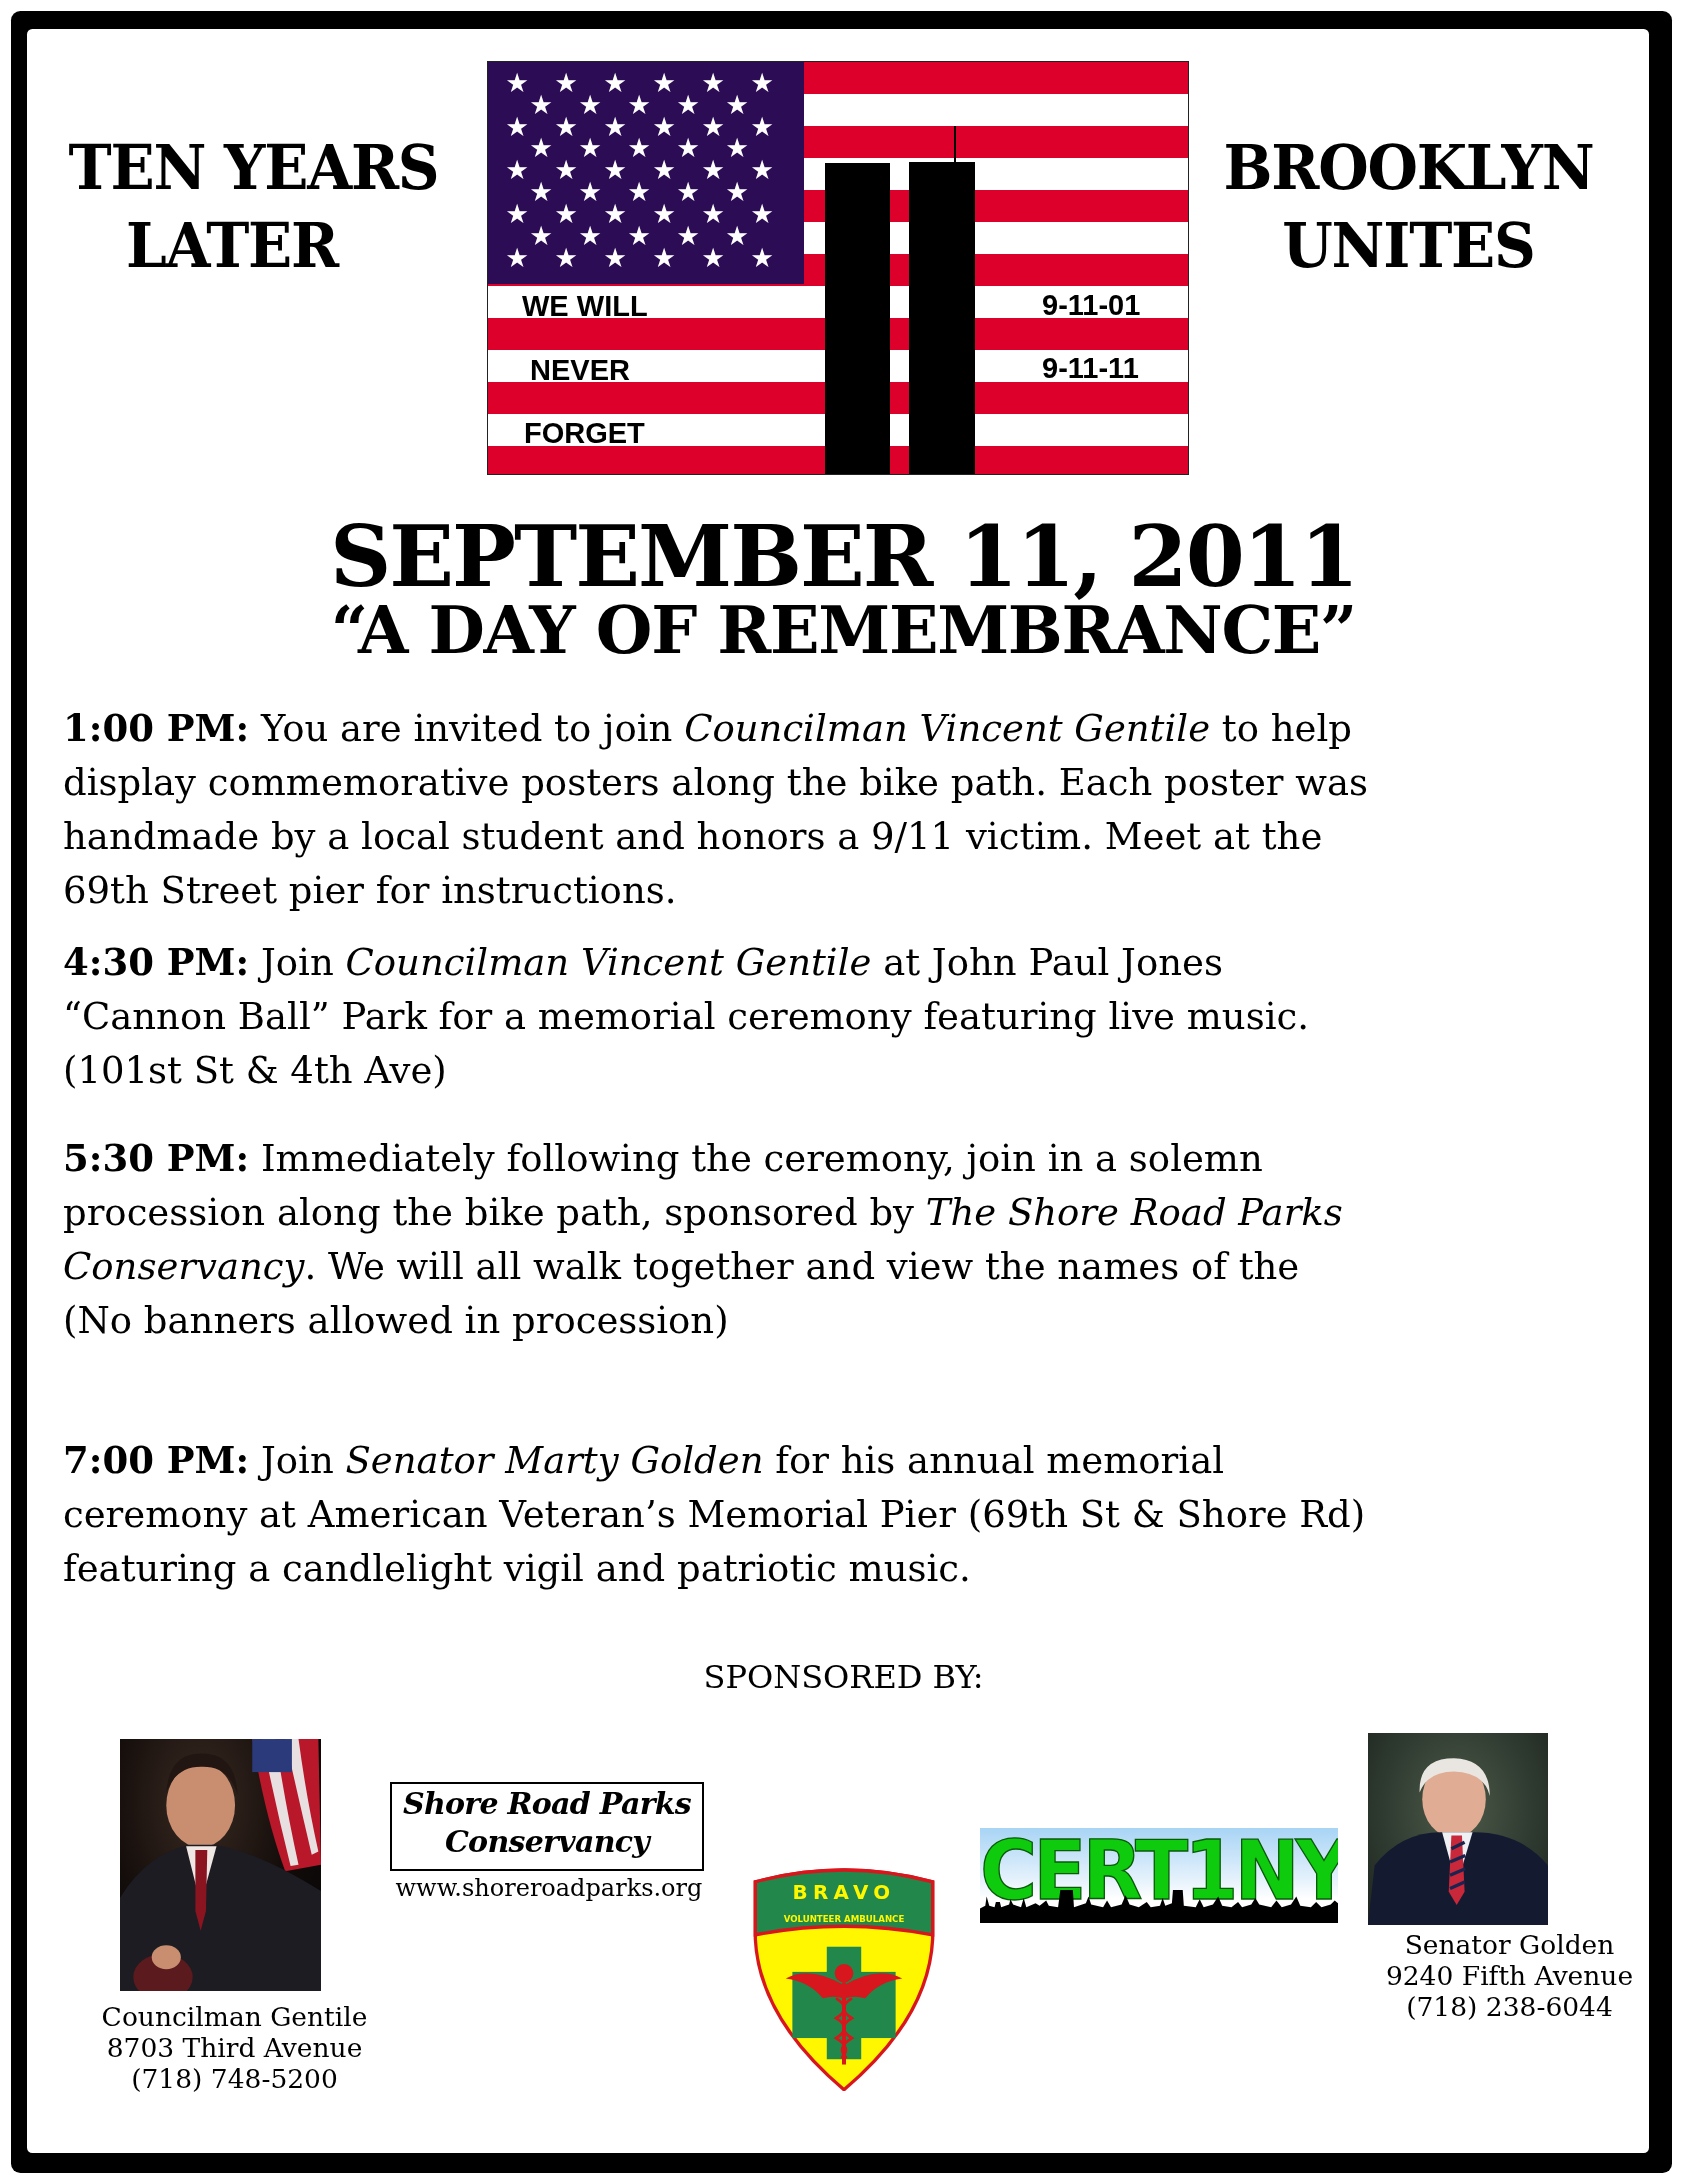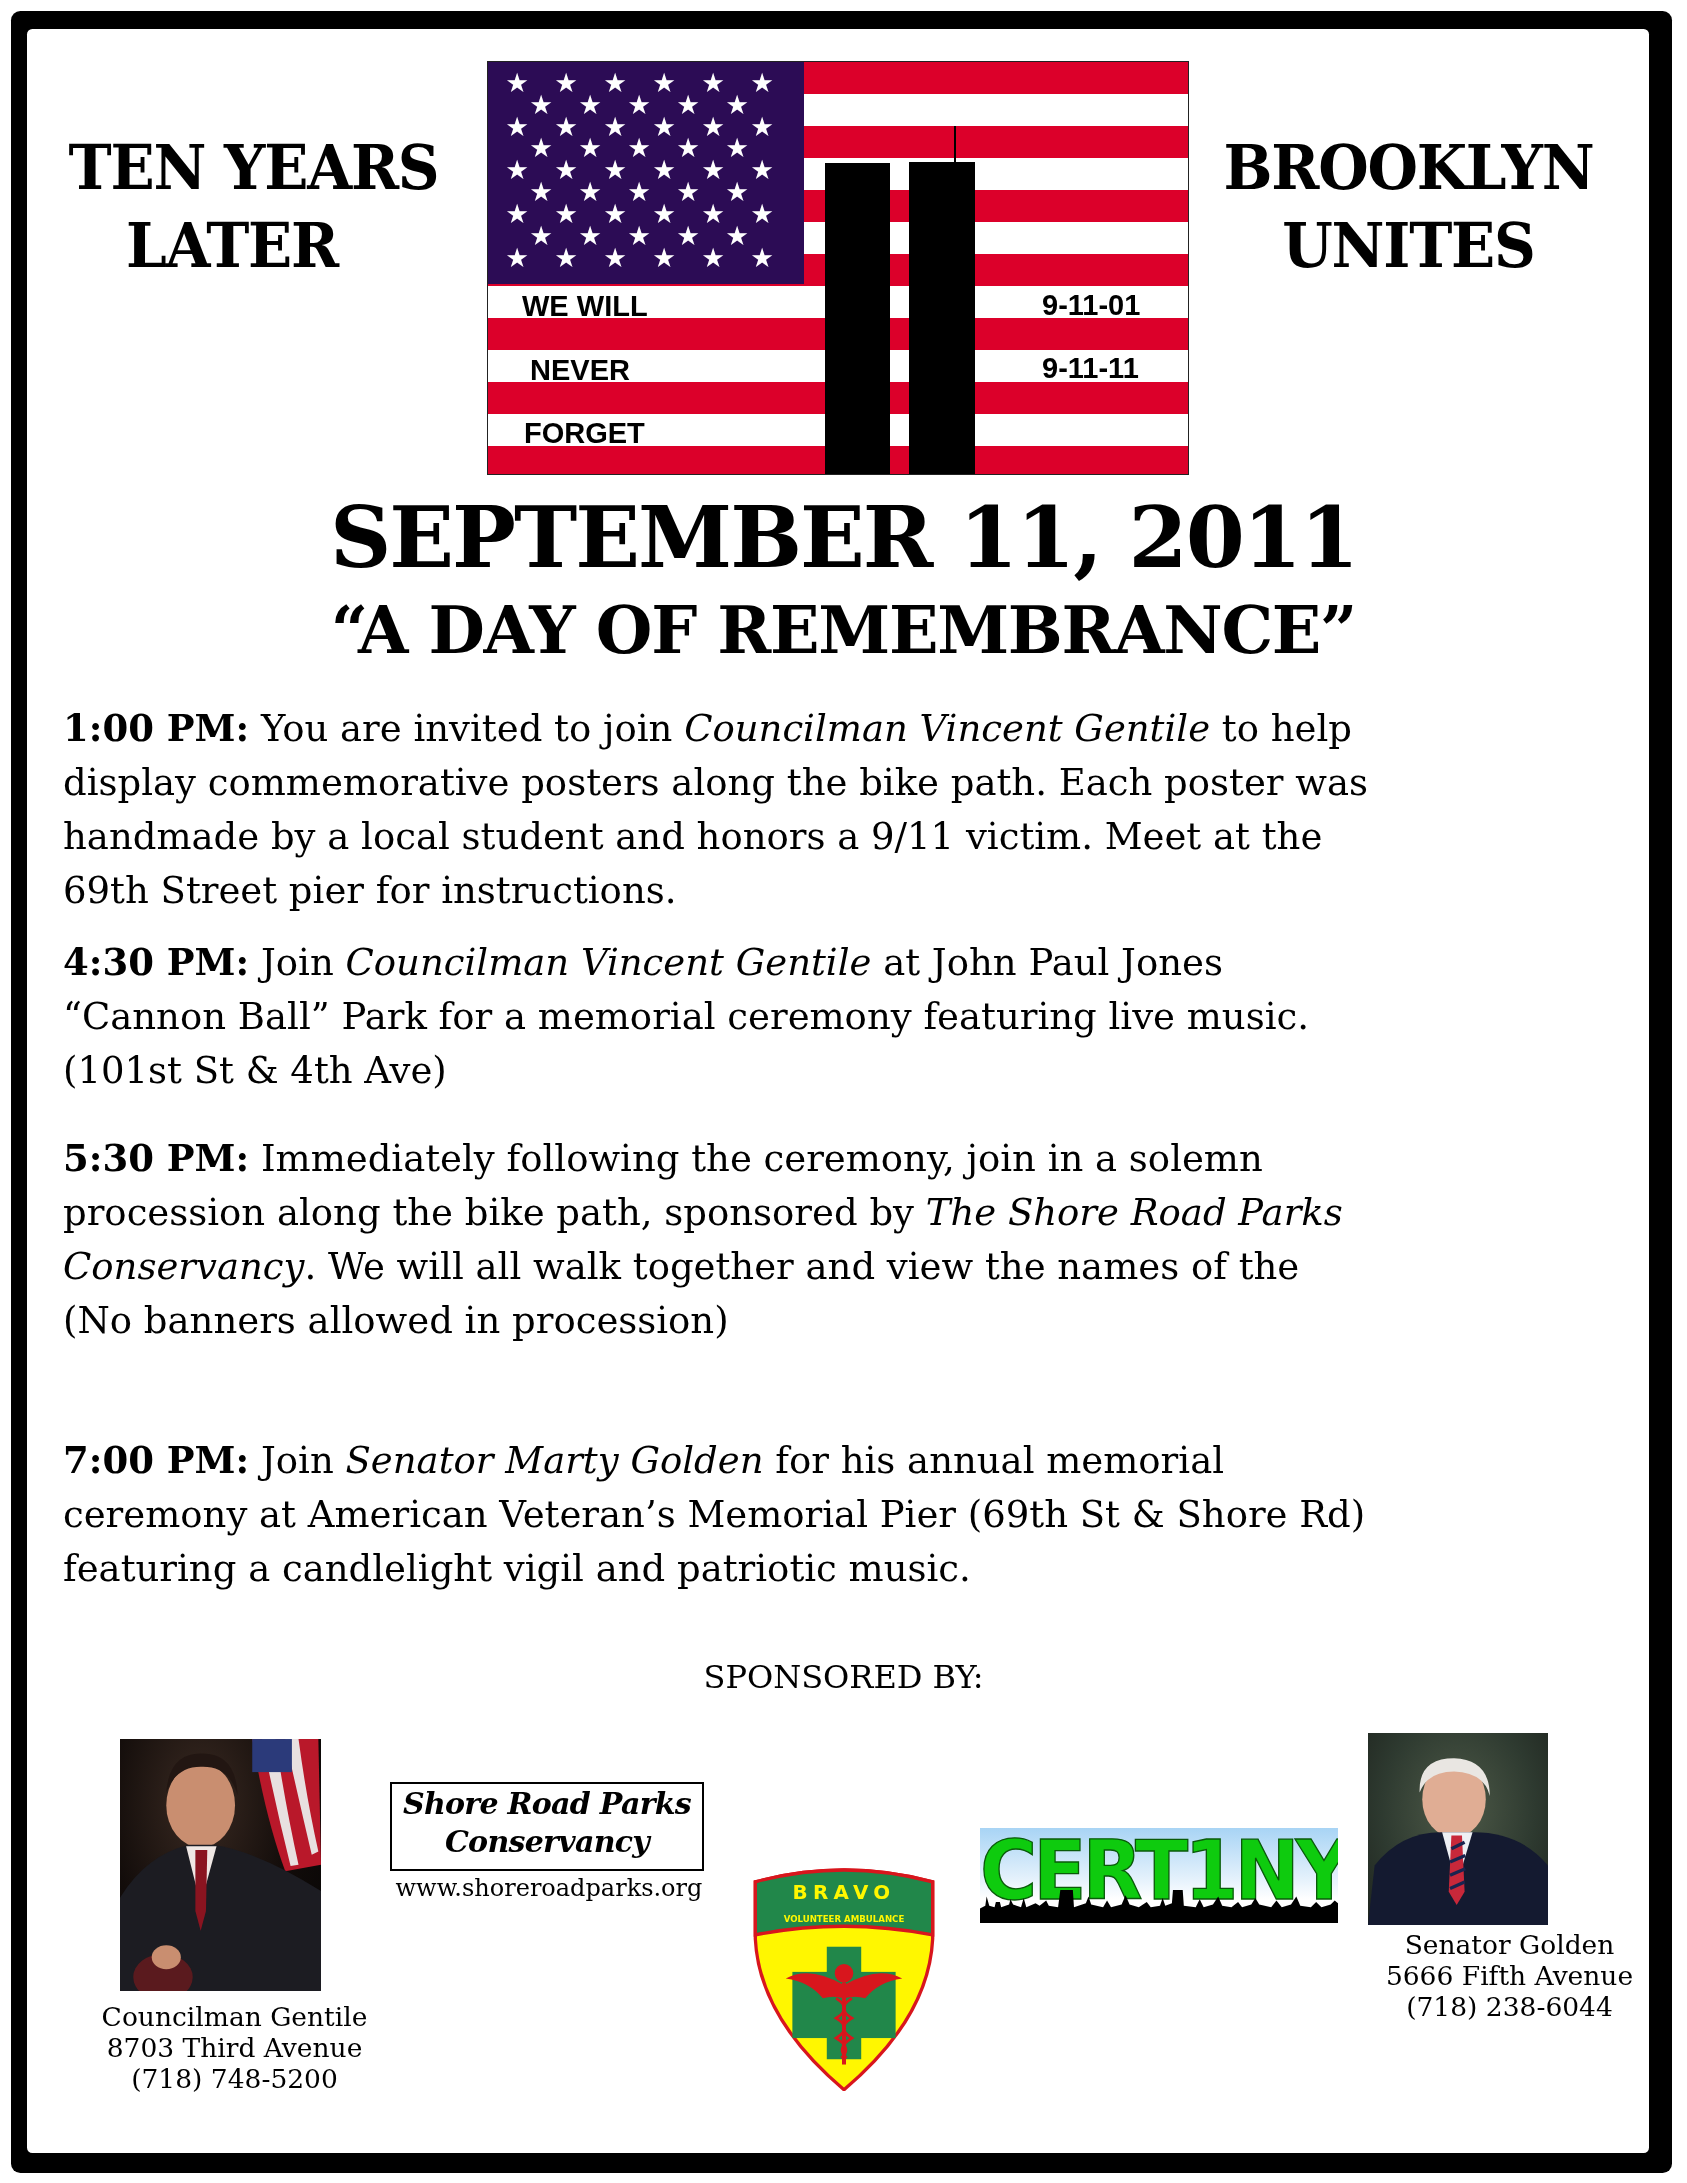--- a/index.html
+++ b/index.html
@@ -11,21 +11,21 @@
   .side-head span { display: block; white-space: nowrap; }
 
   
   .flag { position: absolute; left: 487px; top: 61px; width: 702px; height: 414px; border: 1.3px solid #222; box-sizing: border-box; overflow: hidden;
     background: repeating-linear-gradient(to bottom, #dc002a 0px, #dc002a 32px, #ffffff 32px, #ffffff 64px); }
   .canton { position: absolute; left: 0; top: 0; width: 316px; height: 222px; background: #2c0c55; }
   .star { position: absolute; color: #fff; font-size: 26.5px; line-height: 26.5px; width: 26.5px; text-align: center; font-family: "DejaVu Sans", sans-serif; }
   .tower { position: absolute; background: #000; }
   .flag-text { position: absolute; font-family: "Liberation Sans", sans-serif; font-weight: bold; font-size: 29px; line-height: 29px; color: #000; white-space: nowrap; }
 
-  .title1 { position: absolute; left: 0; width: 1687px; top: 491px; text-align: center; font-family: "DejaVu Serif", serif; font-weight: bold; font-size: 85px; line-height: 93px; white-space: nowrap; letter-spacing: -2px; }
+  .title1 { position: absolute; left: 0; width: 1687px; top: 510px; text-align: center; font-family: "DejaVu Serif", serif; font-weight: bold; font-size: 85px; line-height: 93px; white-space: nowrap; letter-spacing: -2px; }
   .title2 { position: absolute; left: 0; width: 1687px; top: 594px; text-align: center; font-family: "DejaVu Serif", serif; font-weight: bold; font-size: 65px; line-height: 73px; white-space: nowrap; letter-spacing: -1.3px; }
 
   .para { position: absolute; left: 63px; width: 1588px; font-family: "DejaVu Serif", serif; font-size: 37px; line-height: 54px; }
   .para .line { display: block; white-space: nowrap; }
   .para b { font-weight: bold; }
   .para i { font-style: italic; }
 
   .sponsored { position: absolute; left: 0; width: 1687px; top: 1654px; text-align: center; font-family: "DejaVu Serif", serif; font-size: 32px; line-height: 46px; }
 
   .photo { position: absolute; overflow: hidden; }
@@ -205,16 +205,16 @@
     <ellipse cx="130" cy="100" rx="48" ry="58" fill="#e0ad94"></ellipse>
     <path d="M78 90 Q76 38 130 38 Q184 40 184 95 Q176 60 130 58 Q90 58 78 90Z" fill="#e9e6e2"></path>
     <path d="M0 290 L10 200 Q50 150 110 150 L160 150 Q230 150 272 200 L272 290Z" fill="#141a30"></path>
     <path d="M112 150 L134 230 L158 150Z" fill="#eef0f4"></path>
     <path d="M126 155 L142 155 L146 240 L134 260 L122 240Z" fill="#c8283a"></path>
     <path d="M126 175 L146 165 M124 195 L147 185 M124 215 L147 205 M124 235 L146 225" stroke="#1a2450" stroke-width="5"></path>
   </svg>
 </div>
 <div class="contact" style="left:1344px; width:331px; top:1929px;">
   <div>Senator Golden</div>
-  <div>5666 Fifth Avenue</div>
+  <div>9240 Fifth Avenue</div>
   <div>(718) 238-6044</div>
 </div>
 
 
 </body></html>

